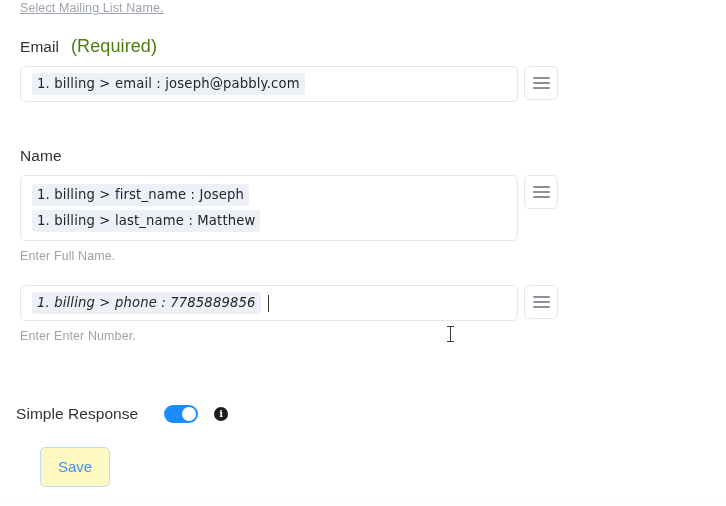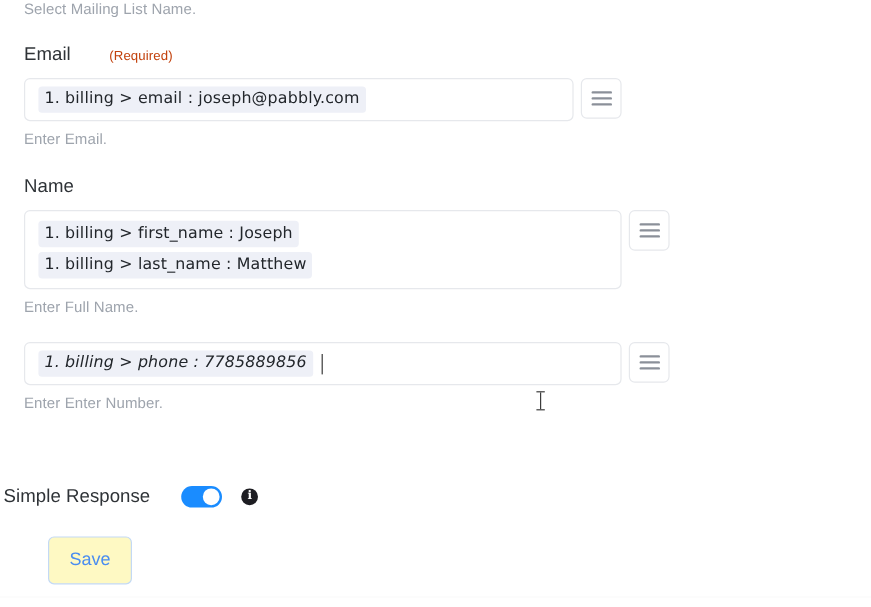--- a/index.html
+++ b/index.html
@@ -30,31 +30,32 @@
     letter-spacing: 0.1px;
     line-height: 16px;
   }
   .field-label {
     font-size: 15.5px;
     color: #2f3337;
     line-height: 20px;
     letter-spacing: 0.05px;
   }
   .req {
-    font-size: 11px;
-    color: #c2410c;
-    margin-left: 20px;
+    font-size: 18px;
+    color: #4d7c0f;
+    margin-left: 0;
     letter-spacing: 0.1px;
   }
 
   
   .top-helper {
     position: absolute;
     left: 20px;
     top: 0px;
+    text-decoration: underline;
   }
 
   .field-group { position: absolute; left: 20px; }
 
   .label-row { display: flex; align-items: baseline; margin-bottom: 9px; gap: 12px; }
 
   .input-row { display: flex; align-items: flex-start; }
 
   .fake-input {
     background: #ffffff;
@@ -113,21 +114,21 @@
     display: block;
     width: 17px;
     height: 2px;
     background: #8b9099;
     border-radius: 1px;
   }
 
   
   .simple-row {
     position: absolute;
-    left: 3px;
+    left: 16px;
     top: 405px;
     display: flex;
     align-items: center;
   }
   .simple-label {
     font-size: 15.5px;
     color: #2f3337;
     letter-spacing: 0.05px;
   }
   .toggle {
@@ -231,32 +232,31 @@
 <div class="page">
 
   <div class="top-helper helper">Select Mailing List Name.</div>
 
   <div class="field-group" style="top:36px;">
     <div class="label-row">
       <span class="field-label">Email</span>
       <span class="req">(Required)</span>
     </div>
     <div class="input-row">
-      <div class="fake-input single" style="width:458px;">
+      <div class="fake-input single" style="width:498px;">
         <div class="chip-line">
           <span class="chip">1. billing &gt; email : joseph@pabbly.com</span>
         </div>
       </div>
       <div class="ham-btn">
         <span></span>
         <span></span>
         <span></span>
       </div>
     </div>
-    <div class="helper" style="margin-top:7px;">Enter Email.</div>
   </div>
 
   <div class="field-group" style="top:146px;">
     <div class="label-row">
       <span class="field-label">Name</span>
       <span class="req"></span>
     </div>
     <div class="input-row">
       <div class="fake-input double" style="width:498px;">
         <div class="chip-line">

